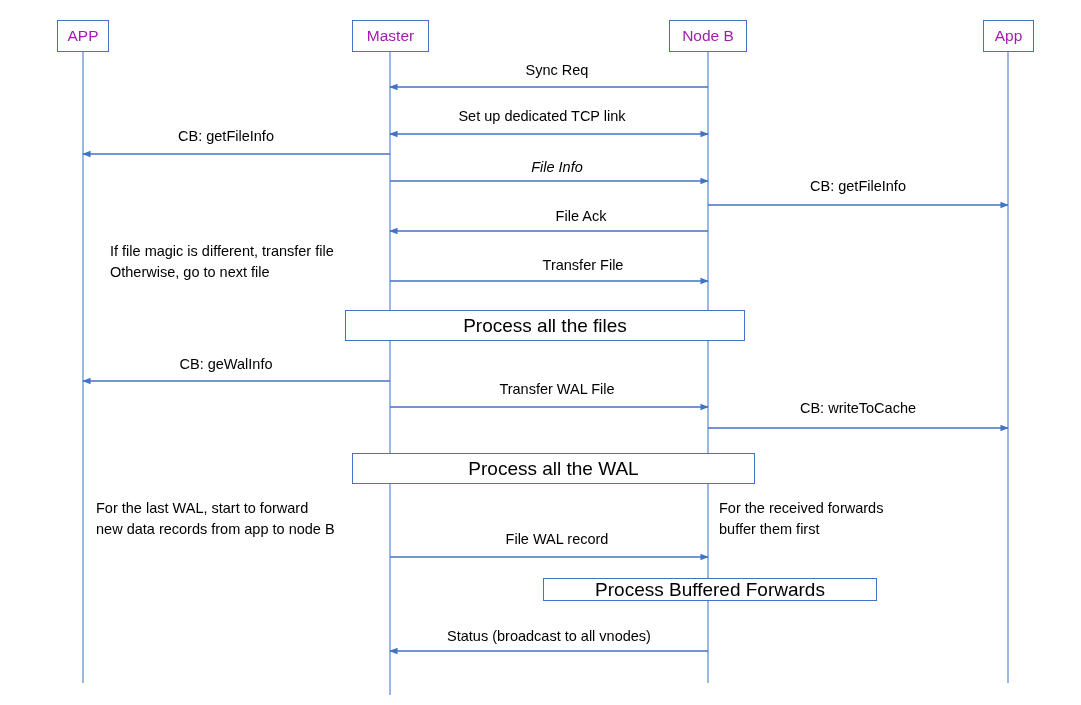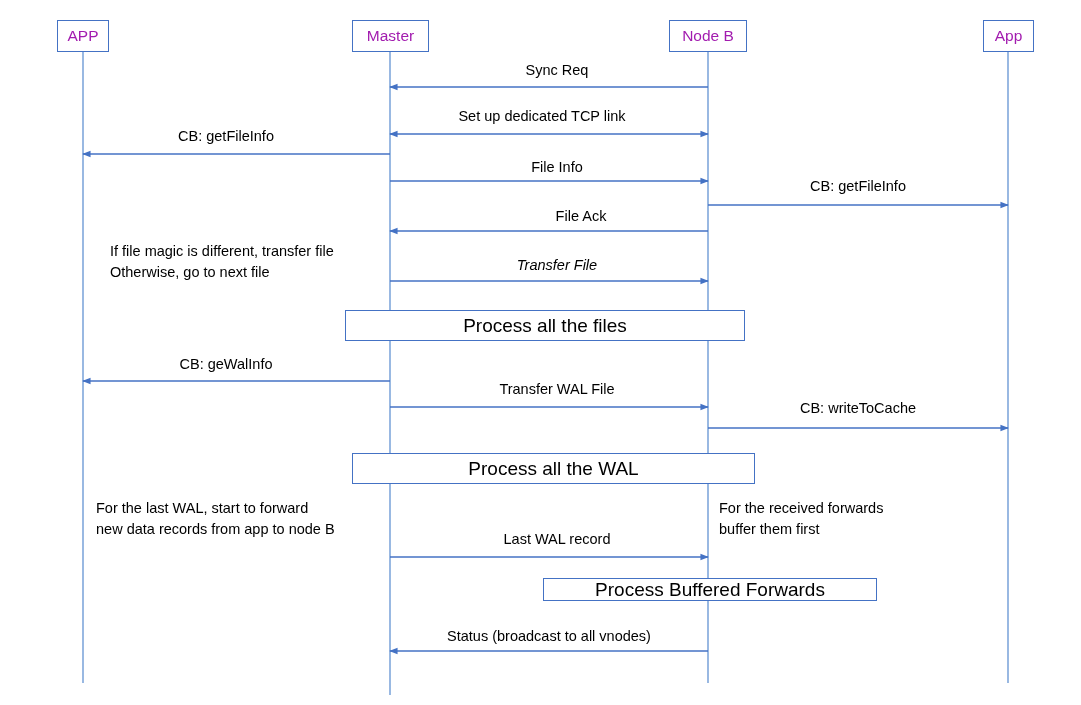--- a/index.html
+++ b/index.html
@@ -128,28 +128,28 @@
         <span>Process all the WAL</span>
       </div>
       <div class="proc-box" style="left: 543px; top: 578px; width: 334px; height: 23px;">
         <span>Process Buffered Forwards</span>
       </div>
     </div>
   <div id="label-group">
       <div class="msg-label" style="left: 557px; top: 62px;">Sync Req</div>
       <div class="msg-label" style="left: 542px; top: 108px;">Set up dedicated TCP link</div>
       <div class="msg-label" style="left: 226px; top: 128px;">CB: getFileInfo</div>
-      <div class="msg-label" style="left: 557px; top: 159px;">File Info</div>
+      <div class="msg-label" style="left: 557px; top: 159px; font-style: italic;">File Info</div>
       <div class="msg-label" style="left: 858px; top: 178px;">CB: getFileInfo</div>
       <div class="msg-label" style="left: 557px; top: 208px; padding-left: 48px;">File Ack</div>
-      <div class="msg-label" style="left: 557px; top: 257px; font-style: italic;">Transfer File</div>
+      <div class="msg-label" style="left: 583px; top: 257px;">Transfer File</div>
       <div class="msg-label" style="left: 226px; top: 356px;">CB: geWalInfo</div>
       <div class="msg-label" style="left: 557px; top: 381px;">Transfer WAL File</div>
       <div class="msg-label" style="left: 858px; top: 400px;">CB: writeToCache</div>
-      <div class="msg-label" style="left: 557px; top: 531px;">Last WAL record</div>
+      <div class="msg-label" style="left: 557px; top: 531px;">File WAL record</div>
       <div class="msg-label" style="left: 549px; top: 628px;">Status (broadcast to all vnodes)</div>
     </div>
   <div id="note-group">
       <div class="note" style="left: 110px; top: 241px;">If file magic is different, transfer file
 Otherwise, go to next file</div>
       <div class="note" style="left: 96px; top: 498px;">For the last WAL, start to forward
 new data records from app to node B</div>
       <div class="note" style="left: 719px; top: 498px;">For the received forwards
 buffer them first</div>
     </div>

